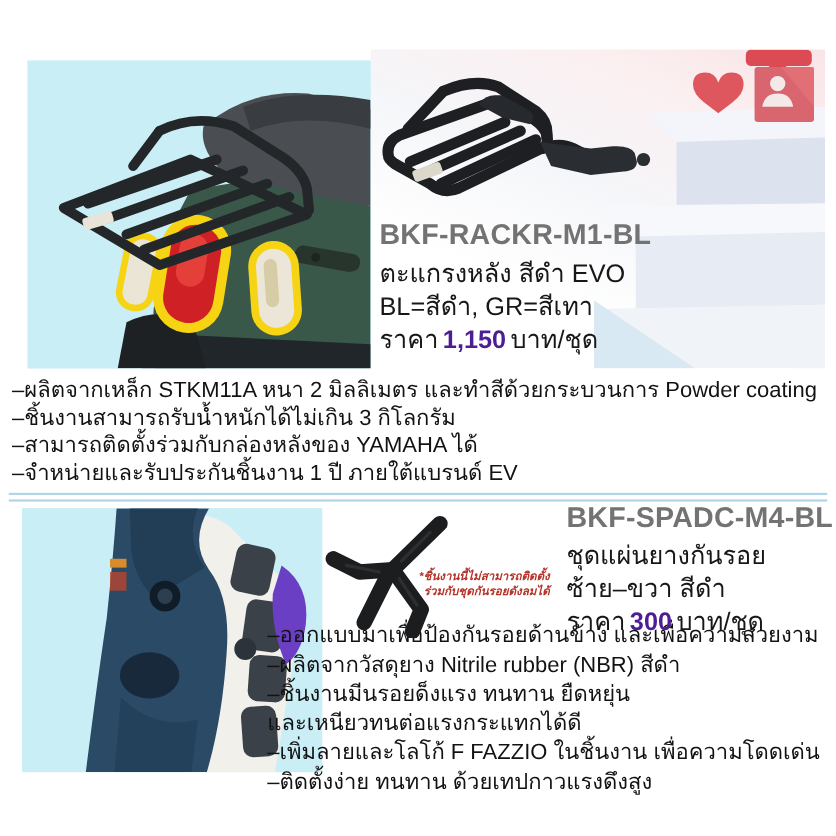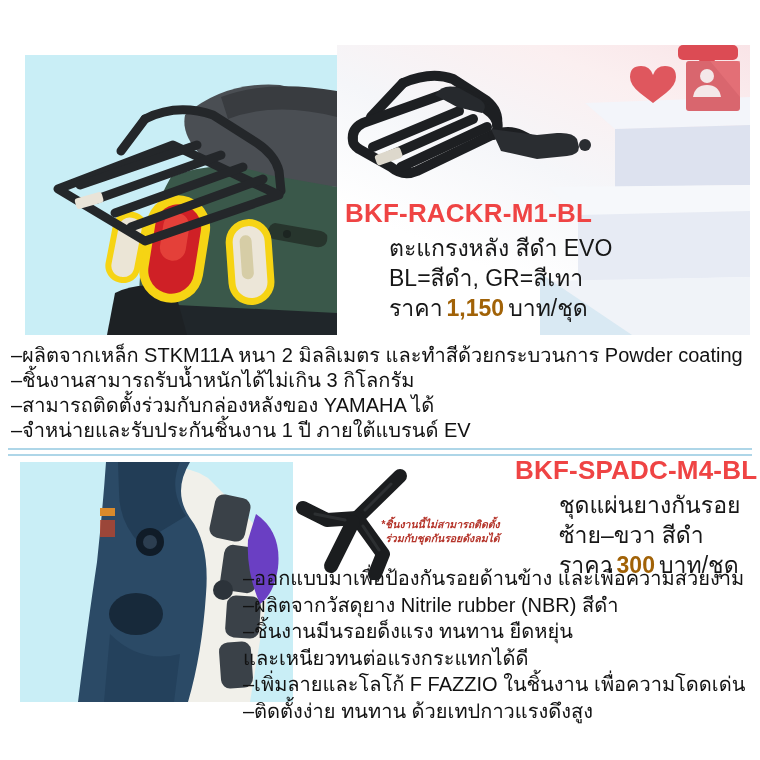--- a/index.html
+++ b/index.html
@@ -9,23 +9,23 @@
   .photo { background:#c9eef6; overflow:hidden; }
   .photo svg { display:block; width:100%; height:100%; }
 
   
   .scene { left:337px; top:45px; width:413px; height:290px; z-index:0;
            background:linear-gradient(203deg,#f9e4e7 0%,#fbeff0 20%,#f5f6f9 45%,#ffffff 72%); overflow:hidden; }
   .scene .stairs { position:absolute; right:0; top:0; width:210px; height:290px; }
   .scene .rackimg { position:absolute; left:2px; top:10px; width:258px; height:152px; }
 
   .info { z-index:2; }
-  .code { font-size:26px; font-weight:bold; color:#ef4444; letter-spacing:.2px; white-space:nowrap; }
-  .tline { font-size:23px; line-height:30px; color:#171717; white-space:nowrap;margin-left:44px; }
-  .price-num { color:#a16207; font-weight:600; padding:0 4px; }
+  .code { font-size:26px; font-weight:bold; color:#737373; letter-spacing:.2px; white-space:nowrap; }
+  .tline { font-size:23px; line-height:30px; color:#171717; white-space:nowrap; }
+  .price-num { color:#4c1d95; font-weight:600; padding:0 4px; }
 
   .features { list-style:none; font-size:20px; color:#121212; }
   .features li { white-space:nowrap; }
   .feat-top li { line-height:25px; }
   .feat-bottom li { line-height:26.5px; }
 
   .divider { left:8px; right:8px; top:448px; height:8px;
              border-top:2px solid #aed6e8; border-bottom:2px solid #aed6e8; }
 
   .note { left:381px; top:518px; z-index:3; font-size:10.5px; font-weight:bold; font-style:italic;

